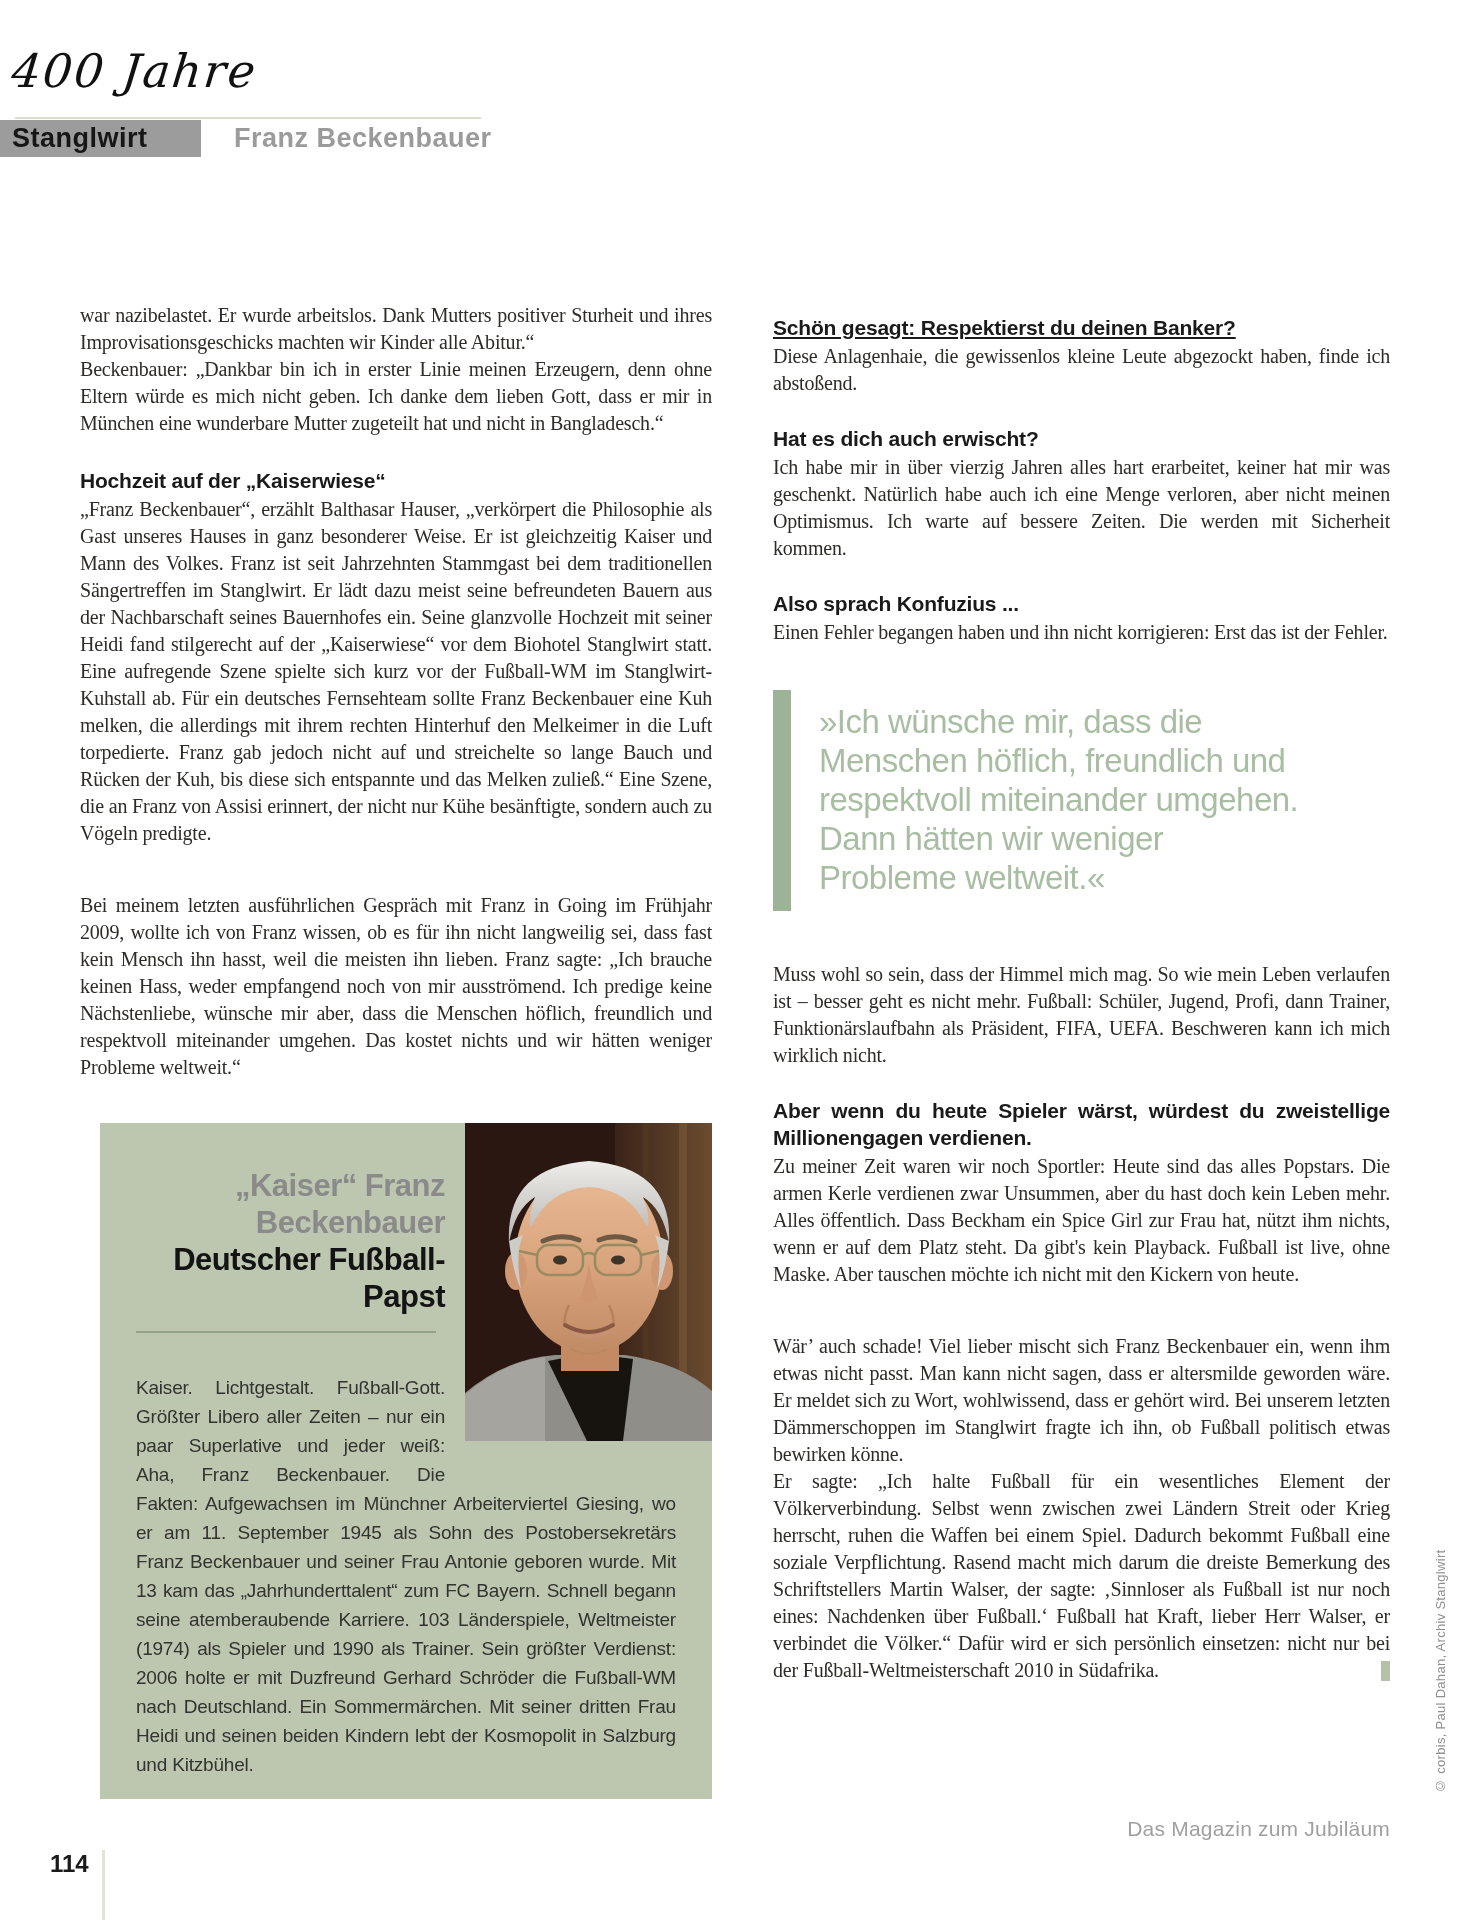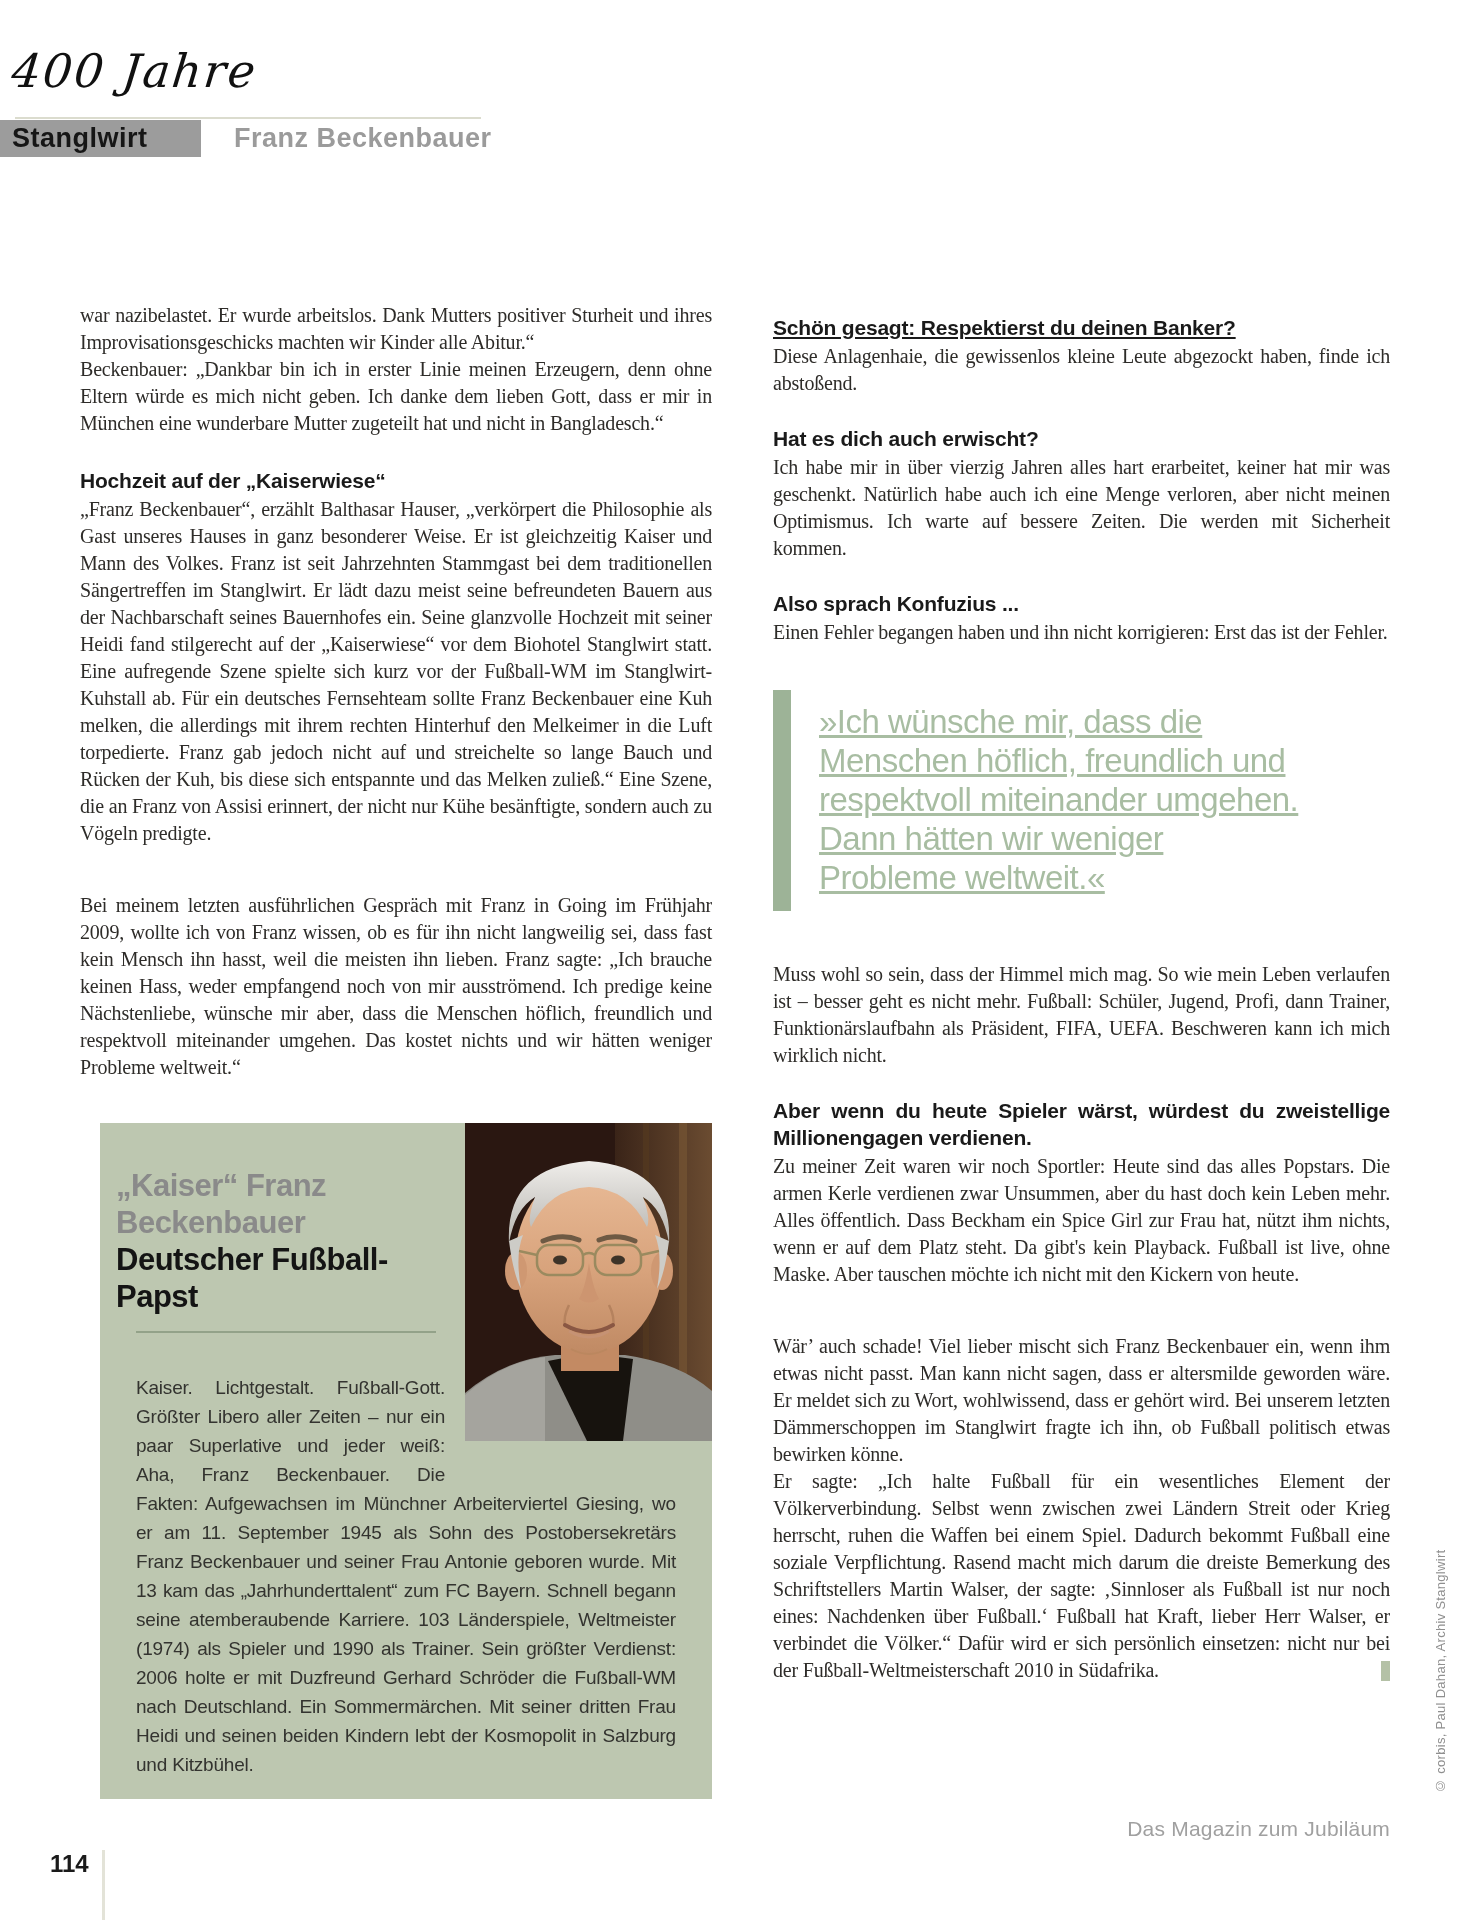--- a/index.html
+++ b/index.html
@@ -63,33 +63,33 @@
 
   
   blockquote.pullquote {
     margin: 44px 0 50px 0; padding: 12px 0 14px 28px;
     border-left: 18px solid #9db397;
   }
   blockquote.pullquote p {
     margin: 0; max-width: 480px;
     font-family: "Liberation Sans", sans-serif;
     font-size: 33px; line-height: 39px; font-weight: normal;
-    color: #a8bda2; letter-spacing: -0.5px; text-align: left; text-decoration: underline;
+    color: #a8bda2; letter-spacing: -0.5px; text-align: left;
   }
 
   
   aside.infobox {
     margin: 42px 0 0 20px; width: 612px;
     background: #bdc7b0; overflow: hidden;
     padding-bottom: 20px;
   }
   .photo-float { float: right; margin: 0 0 30px 20px; width: 247px; height: 318px; }
   .photo-float svg { display: block; }
   .infobox-title {
-    margin-top: 44px; 
+    margin-top: 44px; text-align: right;
     font-family: "Liberation Sans", sans-serif;
     font-weight: bold; font-size: 31px; line-height: 37px;
     letter-spacing: -0.5px;
     padding-left: 16px;
   }
   .infobox-title .t-gray  { color: #8a8a8a; }
   .infobox-title .t-black { color: #141414; }
   hr.infobox-rule {
     border: none; border-top: 2px solid #93a289;
     margin: 16px 0 0 36px; width: 300px;

